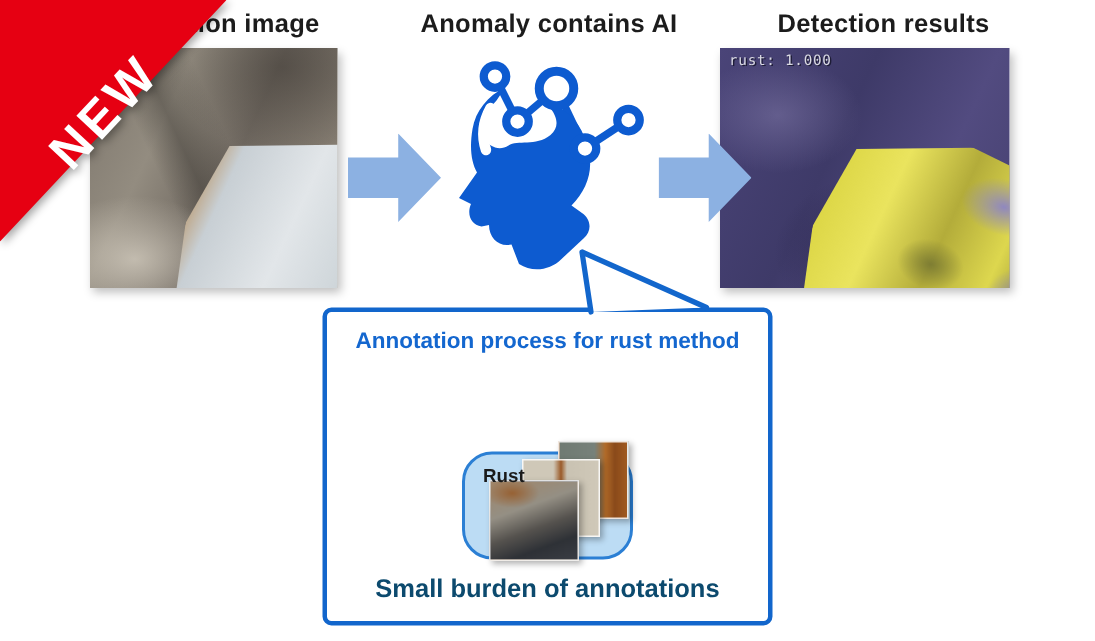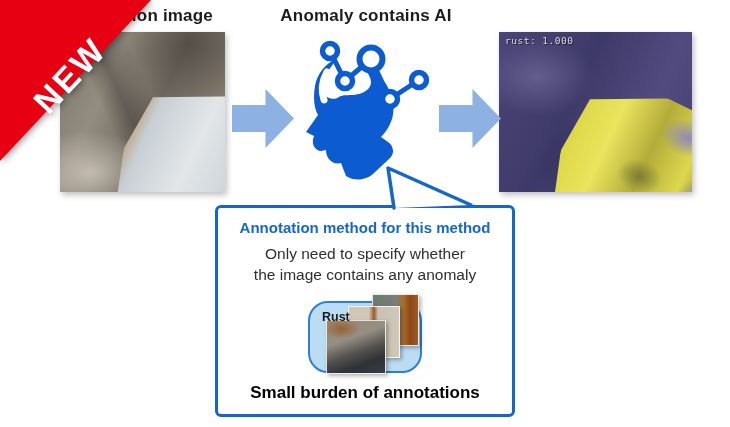--- a/index.html
+++ b/index.html
@@ -32,21 +32,21 @@
       linear-gradient(115deg,#7d766c 0%,#938c80 30%,#6e675f 55%,#837b70 80%,#9a938a 100%);}
   .plate{position:absolute;left:62px;top:58px;width:150px;height:150px;transform:rotate(15deg);
     clip-path:polygon(10% 14%,60% 0%,100% 8%,100% 100%,6% 100%,0 52%);
     background:
       radial-gradient(16px 10px at 68% 16%, #6d5430 55%, rgba(109,84,48,0) 70%),
       radial-gradient(34px 16px at 96% 52%, rgba(150,100,50,.85), rgba(150,100,50,0) 70%),
       radial-gradient(40px 22px at 40% 92%, rgba(160,110,55,.8), rgba(160,110,55,0) 72%),
       linear-gradient(8deg, rgba(165,110,60,.9) 6%, rgba(165,110,60,0) 16%),
       linear-gradient(100deg,#b78a52 0%,#c8cfd4 16%,#e2e6e9 45%,#cfd6da 70%,#b09060 100%);
     filter:drop-shadow(0 0 2px rgba(80,60,40,.5));}
-  .photo-right{left:499px;width:193px;
+  .photo-right{left:480px;width:193px;
     background:
       radial-gradient(80px 55px at 20% 28%, rgba(125,118,165,.55), rgba(125,118,165,0) 70%),
       radial-gradient(100px 75px at 55% 85%, rgba(28,24,58,.55), rgba(28,24,58,0) 70%),
       linear-gradient(115deg,#4a4478 0%,#3e3a68 40%,#524b80 70%,#45406f 100%);}
   .heat-plate{position:absolute;left:60px;top:60px;width:150px;height:150px;transform:rotate(15deg);
     clip-path:polygon(10% 14%,60% 0%,100% 8%,100% 100%,6% 100%,0 52%);
     background:
       radial-gradient(40px 26px at 80% 22%, rgba(140,132,198,.95), rgba(140,132,198,0) 72%),
       radial-gradient(34px 30px at 98% 60%, rgba(132,126,188,.9), rgba(132,126,188,0) 70%),
       radial-gradient(30px 22px at 55% 55%, rgba(120,120,50,.9), rgba(120,120,50,0) 75%),
@@ -66,21 +66,21 @@
 
   
   .bubble{position:absolute;left:215px;top:205px;width:300px;height:212px;background:#fff;
     border:3px solid #1266cc;border-radius:6px;box-sizing:border-box;z-index:10;}
   .tail{position:absolute;left:370px;top:158px;width:110px;height:54px;z-index:12;}
   .bubble-heading{position:absolute;left:0;top:11px;width:100%;text-align:center;
     font-size:15px;font-weight:bold;color:#1467cf;}
   .bubble-body{position:absolute;left:0;top:35px;width:100%;text-align:center;
     font-size:15.5px;line-height:21px;color:#2e2e2e;}
   .bubble-footer{position:absolute;left:0;bottom:11px;width:100%;text-align:center;
-    font-size:17px;font-weight:bold;color:#000000;}
+    font-size:17px;font-weight:bold;color:#0c4a6e;}
 
   
   .cards{position:absolute;left:0;top:93px;width:100%;display:flex;justify-content:center;gap:16px;text-align:right;}
   .card{position:relative;width:114px;height:72px;background:#bcdcf4;border:2px solid #2b7fd4;
     border-radius:20px;box-sizing:border-box;}
   .card-label{position:absolute;left:12px;top:7px;font-size:12.5px;font-weight:600;color:#1a1a1a;}
   .mini{position:absolute;border:1px solid rgba(255,255,255,.85);
     box-shadow:2px 2px 4px rgba(0,0,0,.3);}
   
   .r-back{left:62px;top:-9px;width:45px;height:50px;
@@ -104,20 +104,21 @@
       radial-gradient(circle at 50% 82%, #ece4d0 1.6px, rgba(0,0,0,0) 2.6px);
     background-size:13px 11px,17px 13px,11px 15px;}
 </style>
 </head>
 <body>
 
 <div class="canvas">
 
   <div class="col-title t-left">Inspection image</div>
   <div class="col-title t-mid">Anomaly contains AI</div>
+  <div class="col-title t-right">Detection results</div>
 
   <div class="photo photo-left">
     <div class="plate"></div>
   </div>
 
   <div class="photo photo-right">
     <div class="heat-plate"></div>
     <div class="heat-label">rust: 1.000</div>
   </div>
 
@@ -148,25 +149,21 @@
     </svg>
   </div>
 
   <div class="tail">
     <svg width="110" height="54" viewBox="0 0 110 54">
       <path d="M24,50 L18,10 L101,47" fill="#ffffff" stroke="#1266cc" stroke-width="3.5" stroke-linejoin="round" stroke-linecap="round"></path>
     </svg>
   </div>
 
   <div class="bubble">
-    <div class="bubble-heading">Annotation method for this method</div>
-    <div class="bubble-body">
-      <div>Only need to specify whether</div>
-      <div>the image contains any anomaly</div>
-    </div>
+    <div class="bubble-heading">Annotation process for rust method</div>
 
     <div class="cards">
       <div class="card">
         <div class="mini r-back"></div>
         <div class="mini r-mid"></div>
         <div class="mini r-front"></div>
         <div class="card-label">Rust</div>
       </div>
     </div>
 

